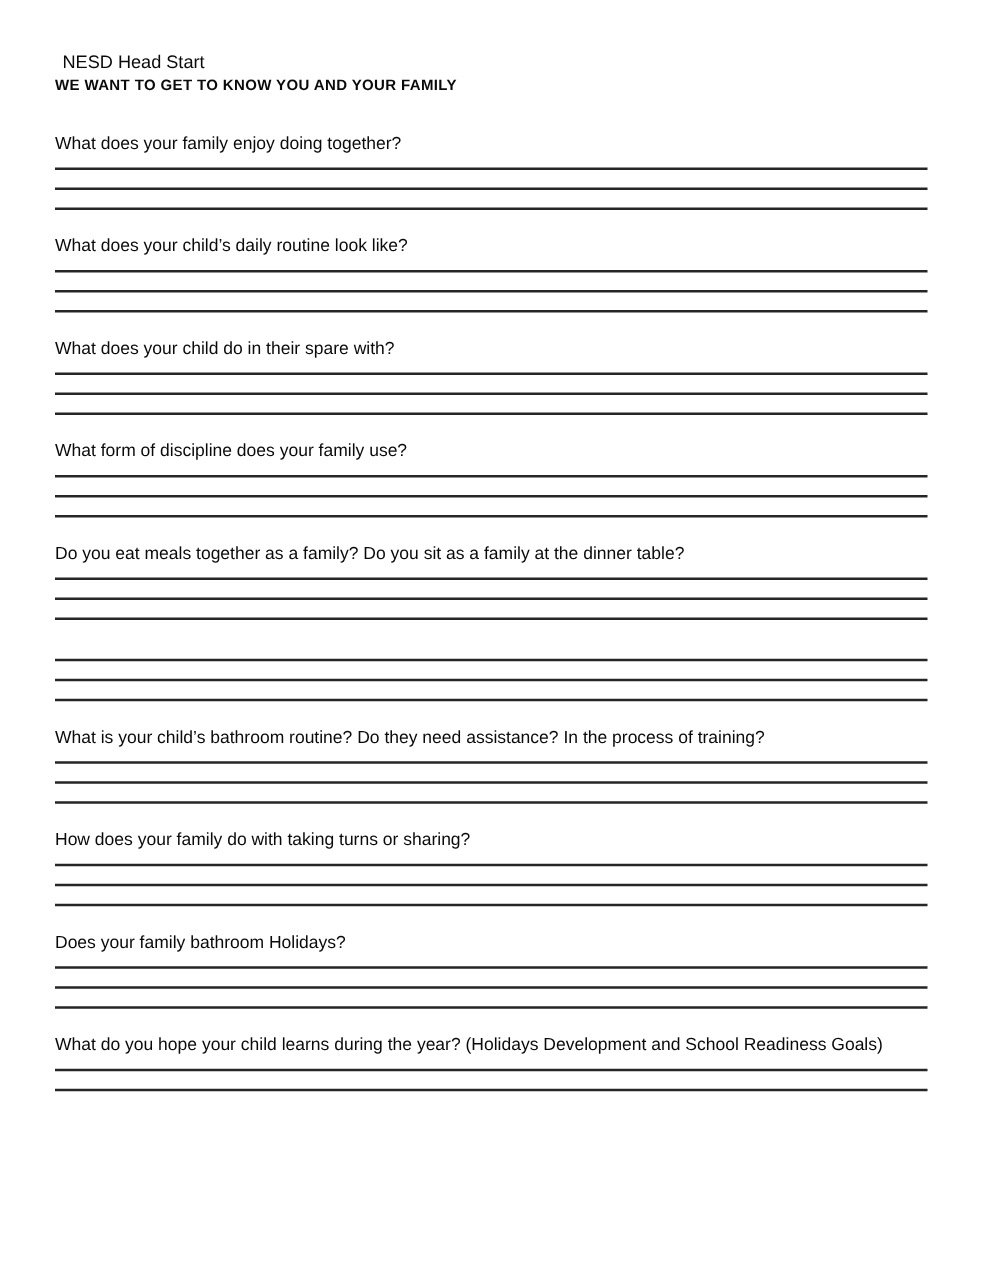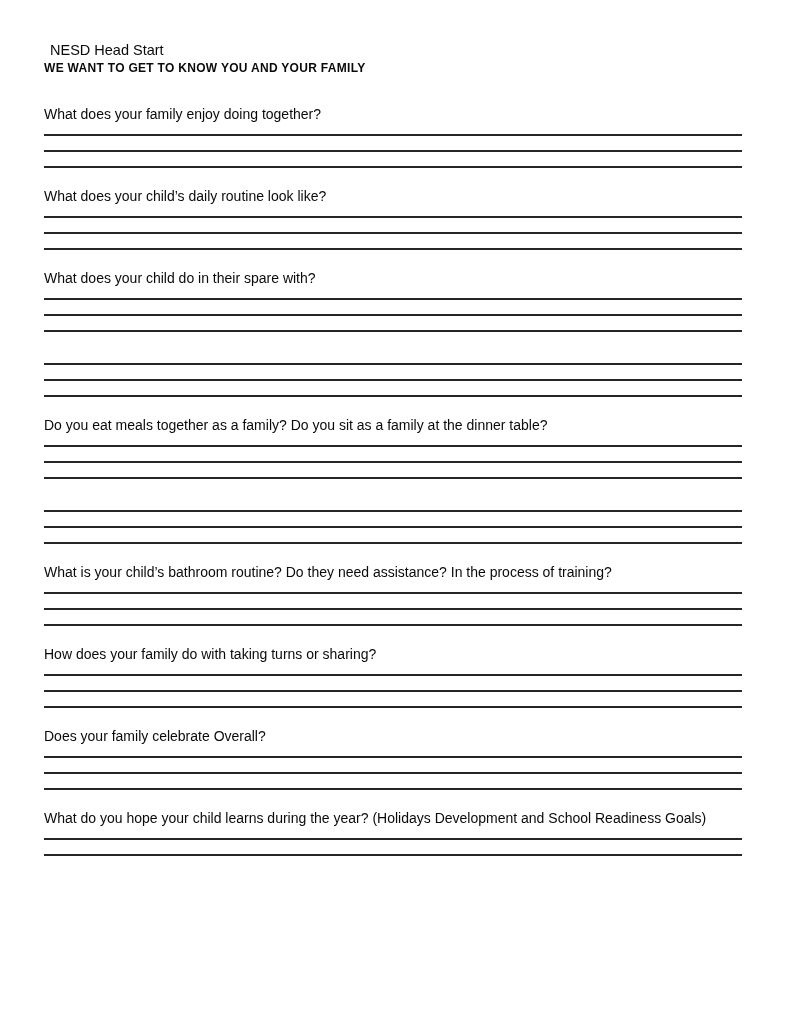--- a/index.html
+++ b/index.html
@@ -86,20 +86,21 @@
   <section class="qblock">
     <p class="qtext">What does your child do in their spare with?</p>
     <div class="answer-lines">
           <div class="answer-line"></div>
           <div class="answer-line"></div>
           <div class="answer-line"></div>
         </div>
   </section>
 
   <section class="qblock">
+    <p class="qtext">What form of discipline does your family use?</p>
     <div class="answer-lines">
           <div class="answer-line"></div>
           <div class="answer-line"></div>
           <div class="answer-line"></div>
         </div>
   </section>
 
   <section class="qblock">
     <p class="qtext">Do you eat meals together as a family? Do you sit as a family at the dinner table?</p>
     <div class="answer-lines">
@@ -129,21 +130,21 @@
   <section class="qblock">
     <p class="qtext">How does your family do with taking turns or sharing?</p>
     <div class="answer-lines">
           <div class="answer-line"></div>
           <div class="answer-line"></div>
           <div class="answer-line"></div>
         </div>
   </section>
 
   <section class="qblock">
-    <p class="qtext">Does your family celebrate Overall?</p>
+    <p class="qtext">Does your family bathroom Holidays?</p>
     <div class="answer-lines">
           <div class="answer-line"></div>
           <div class="answer-line"></div>
           <div class="answer-line"></div>
         </div>
   </section>
 
   <section class="qblock">
     <p class="qtext">What do you hope your child learns during the year? (Holidays Development and School Readiness Goals)</p>
     <div class="answer-lines">

